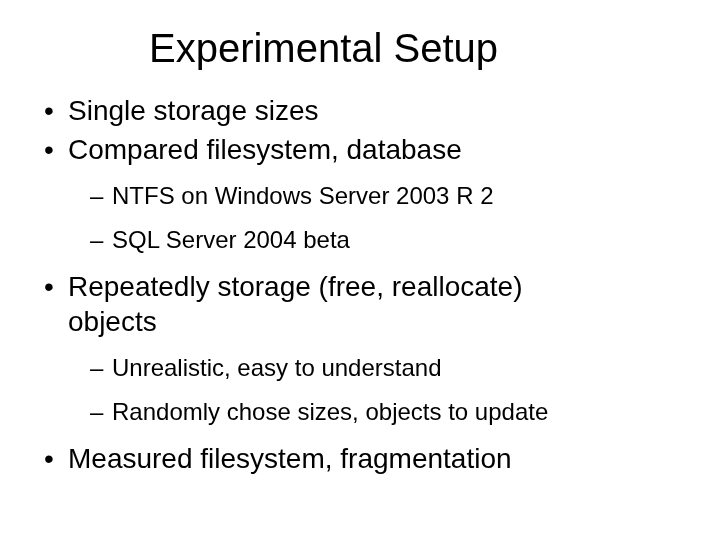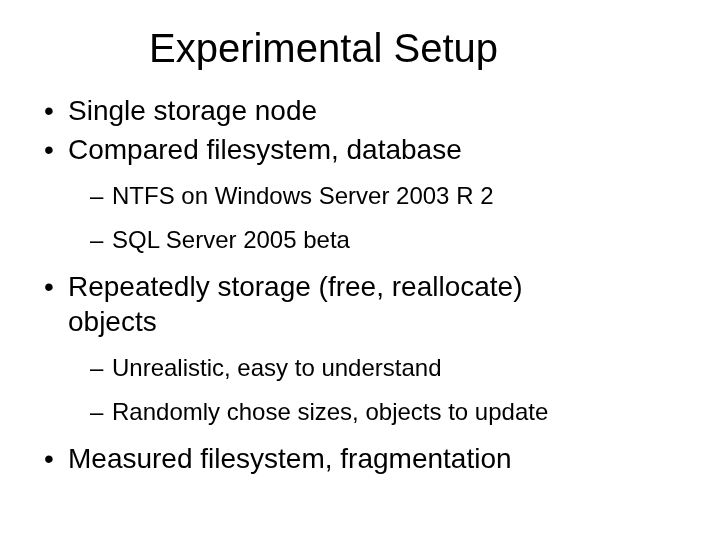--- a/index.html
+++ b/index.html
@@ -64,30 +64,30 @@
     line-height: 1.25;
   }
 </style>
 </head>
 <body>
 
 <div class="slide">
   <h1 class="title">Experimental Setup</h1>
   <ul class="level1">
     <li>
-      <span>Single storage node</span>
+      <span>Single storage sizes</span>
     </li>
     <li>
       <span>Compared filesystem, database</span>
       <ul class="level2">
         <li>
           <span>NTFS on Windows Server 2003 R 2</span>
         </li>
         <li>
-          <span>SQL Server 2005 beta</span>
+          <span>SQL Server 2004 beta</span>
         </li>
       </ul>
     </li>
     <li>
       <span>Repeatedly storage (free, reallocate) objects</span>
       <ul class="level2">
         <li>
           <span>Unrealistic, easy to understand</span>
         </li>
         <li>

